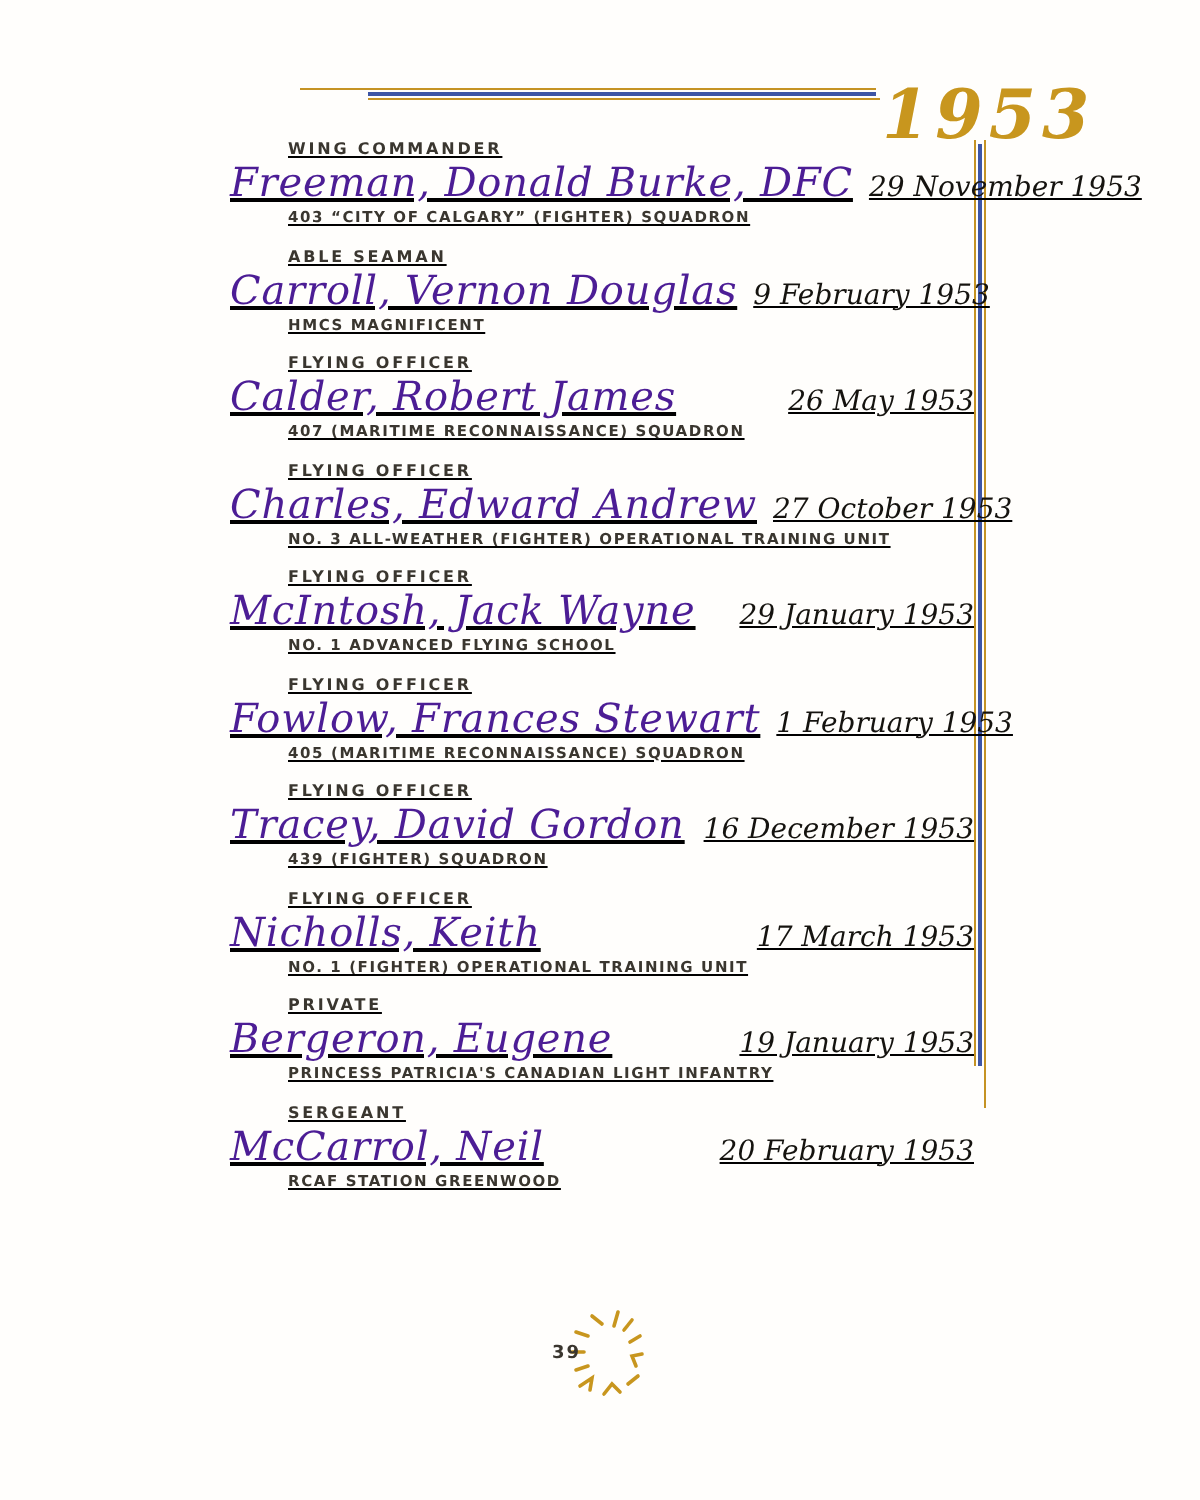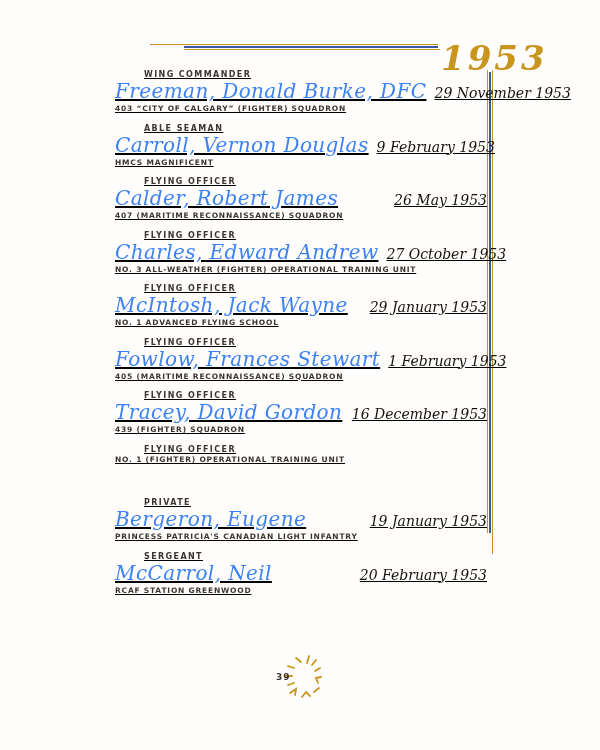--- a/index.html
+++ b/index.html
@@ -25,28 +25,28 @@
   .entries { position:absolute; left:115px; top:70px; width:372px;text-decoration:underline; }
   .entry { height:53.5px; }
   .rank {
     margin-left:29px;
     font:600 8px "DejaVu Sans", sans-serif;
     letter-spacing:1.4px; color:#3a362f; white-space:nowrap;
   }
   .row { display:flex; align-items:baseline; justify-content:space-between; margin-top:0px; }
   .name {
     font:italic 20px "DejaVu Serif", serif;
-    color:#3b82f6; letter-spacing:0.4px; white-space:nowrap;
+    color:#4c1d95; letter-spacing:0.4px; white-space:nowrap;
   }
   .date {
     font:italic 14px "DejaVu Serif", serif;
     color:#15130f; white-space:nowrap; padding-left:8px;
   }
   .unit {
-    margin-top:1px;
+    margin-left:29px; margin-top:1px;
     font:600 7.5px "DejaVu Sans", sans-serif;
     letter-spacing:0.8px; color:#3a362f; white-space:nowrap;
   }
   
   .folio-wrap { position:absolute; left:276px; top:652px; width:56px; height:52px; }
   .folio-wrap svg { position:absolute; left:0; top:0; }
   .folio {
     position:absolute; left:0; top:20px; width:56px;
     text-align:left;
     font:700 9px "DejaVu Sans", sans-serif;
@@ -128,20 +128,24 @@
       <div class="rank">FLYING OFFICER</div>
       <div class="row">
         <span class="name">Tracey, David Gordon</span>
         <span class="date">16 December 1953</span>
       </div>
       <div class="unit">439 (FIGHTER) SQUADRON</div>
     </div>
 
     <div class="entry">
       <div class="rank">FLYING OFFICER</div>
+      <div class="row">
+        <span class="name">Nicholls, Keith</span>
+        <span class="date">17 March 1953</span>
+      </div>
       <div class="unit">NO. 1 (FIGHTER) OPERATIONAL TRAINING UNIT</div>
     </div>
 
     <div class="entry">
       <div class="rank">PRIVATE</div>
       <div class="row">
         <span class="name">Bergeron, Eugene</span>
         <span class="date">19 January 1953</span>
       </div>
       <div class="unit">PRINCESS PATRICIA'S CANADIAN LIGHT INFANTRY</div>

